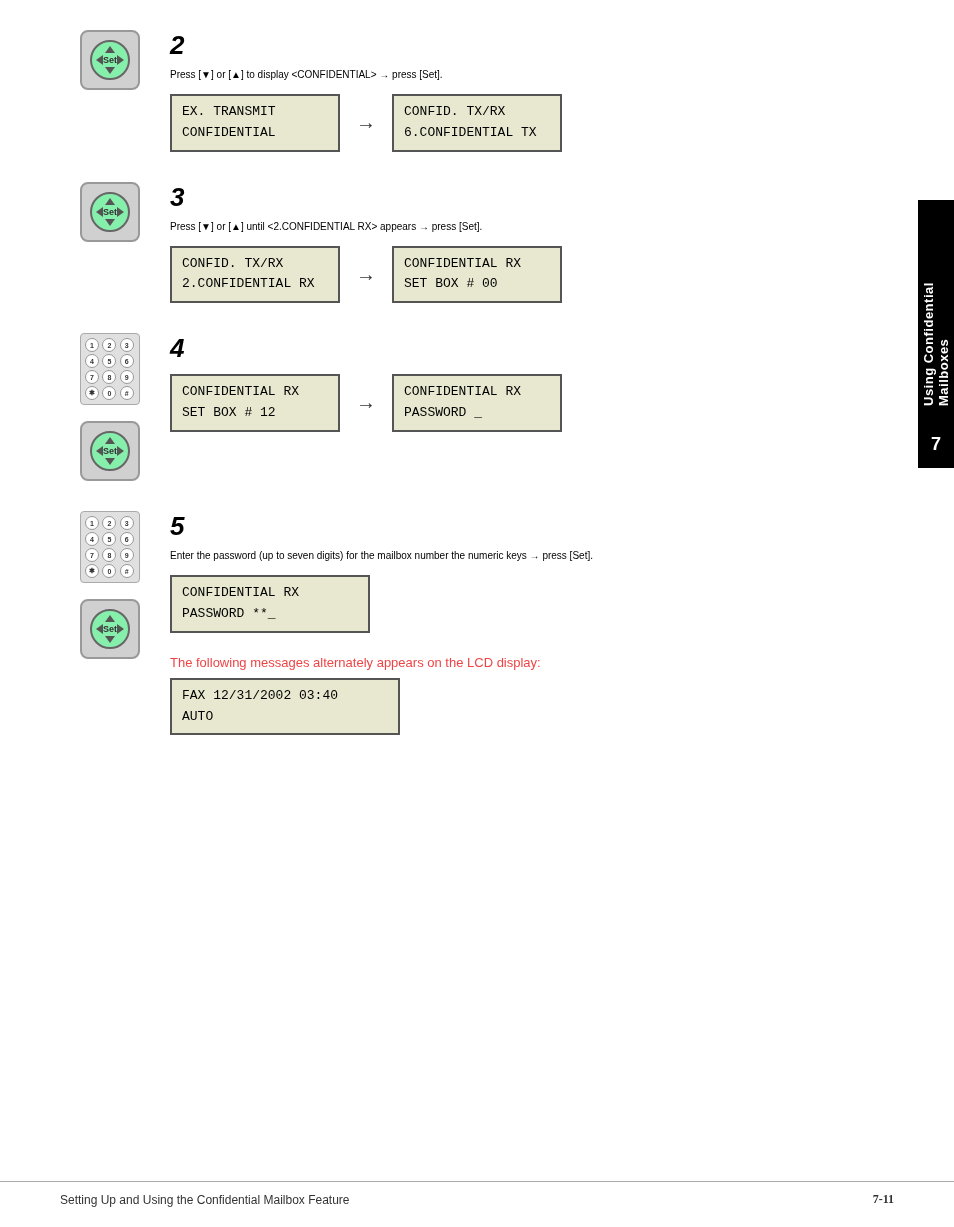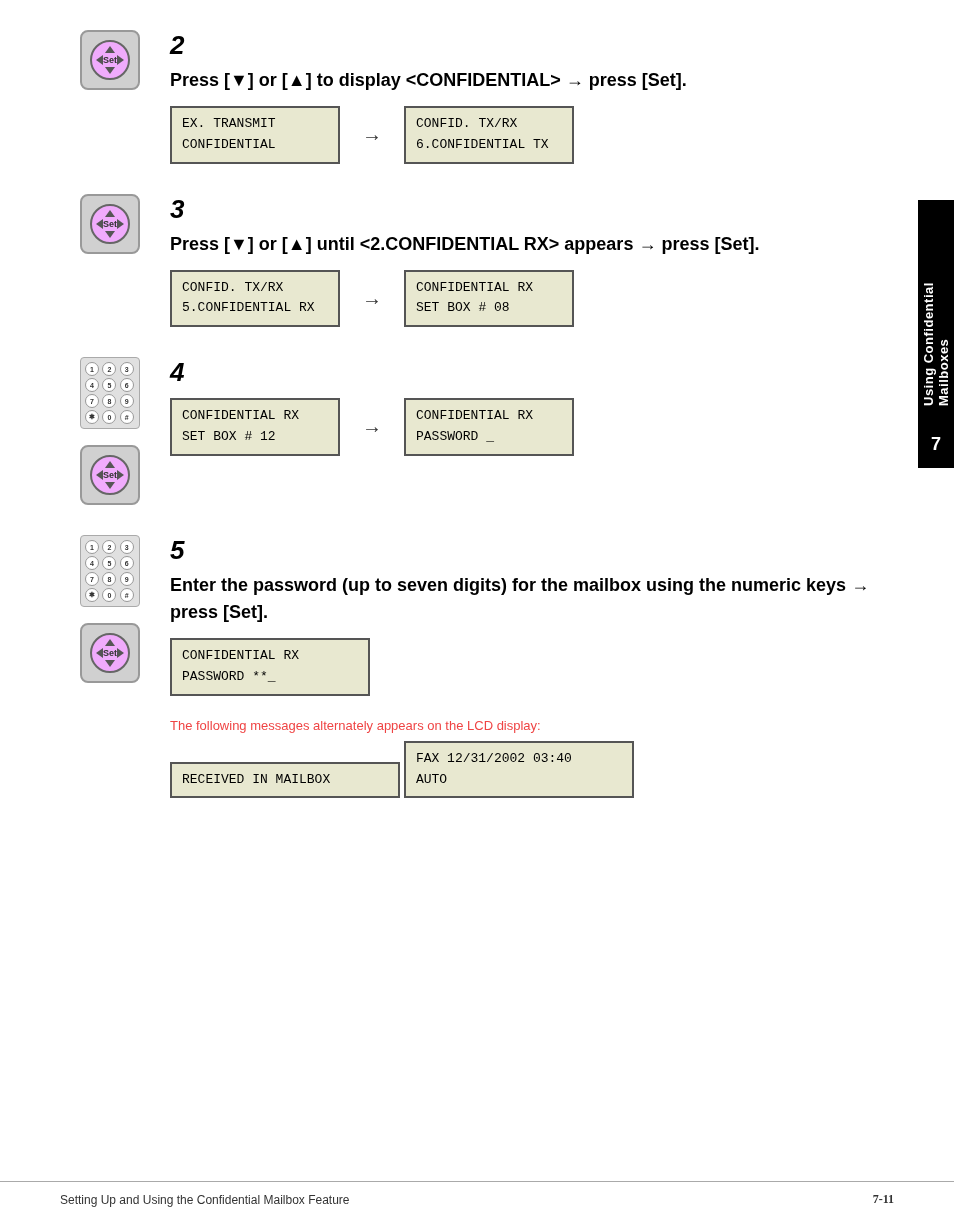--- a/index.html
+++ b/index.html
@@ -78,22 +78,22 @@
     }
 
     .step-number {
       font-size: 26px;
       font-weight: bold;
       font-style: italic;
       margin-bottom: 6px;
     }
 
     .step-text {
-      font-size: 18px;
-      font-weight: bold;
+      font-size: 10px;
+      font-weight: normal;
       margin-bottom: 12px;
       line-height: 1.5;
     }
 
     
     .set-button {
       width: 60px;
       height: 60px;
       border-radius: 8px;
       background: #d0d0d0;
@@ -102,21 +102,21 @@
       justify-content: center;
       position: relative;
       border: 2px solid #999;
     }
 
     .set-button-inner {
       width: 40px;
       height: 40px;
       border-radius: 50%;
       border: 2px solid #666;
-      background: #f0abfc;
+      background: #86efac;
       display: flex;
       align-items: center;
       justify-content: center;
       position: relative;
     }
 
     .set-label {
       font-size: 9px;
       font-weight: bold;
       color: #333;
@@ -190,21 +190,21 @@
       align-items: center;
       justify-content: center;
       color: #333;
       font-weight: bold;
     }
 
     
     .display-row {
       display: flex;
       align-items: center;
-      gap: 22px;
+      gap: 16px;
       margin-top: 10px;
     }
 
     .lcd-box {
       border: 2px solid #555;
       background: #e8e8d0;
       padding: 6px 10px;
       font-family: 'Courier New', monospace;
       font-size: 13px;
       line-height: 1.6;
@@ -316,26 +316,26 @@
           <span class="set-label">Set</span>
         </div>
       </div>
     </div>
     <div class="step-content">
       <div class="step-number">3</div>
       <div class="step-text">Press [▼] or [▲] until &lt;2.CONFIDENTIAL RX&gt; appears → press [Set].</div>
       <div class="display-row">
         <div class="lcd-box">
           <div>CONFID. TX/RX</div>
-          <div> 5.CONFIDENTIAL RX</div>
+          <div> 2.CONFIDENTIAL RX</div>
         </div>
         <span class="arrow-right-sym">→</span>
         <div class="lcd-box">
           <div>CONFIDENTIAL RX</div>
-          <div>SET BOX #        08</div>
+          <div>SET BOX #        00</div>
         </div>
       </div>
     </div>
   </div>
 
   <div class="step-row">
     <div class="step-icon-col">
 
       <div class="numpad">
         <div class="numpad-key">1</div>
@@ -401,32 +401,28 @@
           <div class="arrow-up"></div>
           <div class="arrow-down"></div>
           <div class="arrow-left"></div>
           <div class="arrow-right"></div>
           <span class="set-label">Set</span>
         </div>
       </div>
     </div>
     <div class="step-content">
       <div class="step-number">5</div>
-      <div class="step-text">Enter the password (up to seven digits) for the mailbox using the numeric keys → press [Set].</div>
+      <div class="step-text">Enter the password (up to seven digits) for the mailbox number the numeric keys → press [Set].</div>
       
       <div class="single-lcd">
         <div>CONFIDENTIAL RX</div>
         <div>PASSWORD      **_</div>
       </div>
       <div class="info-text">The following messages alternately appears on the LCD display:</div>
       
-      <div class="single-lcd" style="margin-bottom:14px; min-width: 230px;">
-        <div>RECEIVED IN MAILBOX</div>
-        <div></div>
-      </div>
       
       <div class="single-lcd" style="margin-bottom:14px; min-width: 230px;">
         <div>FAX 12/31/2002 03:40</div>
         <div>AUTO</div>
       </div>
     </div>
   </div>
 
   <div class="footer">
     <span class="footer-text">Setting Up and Using the Confidential Mailbox Feature</span>

